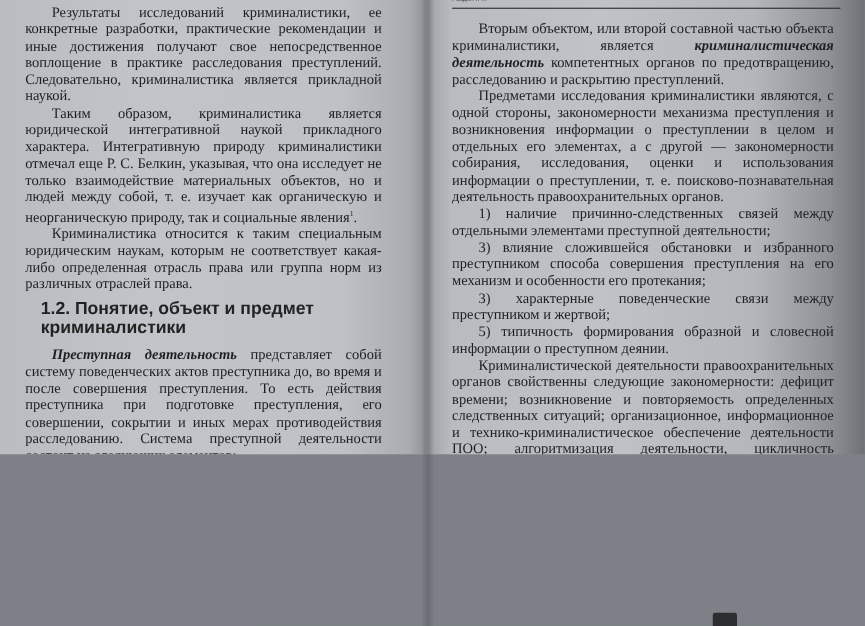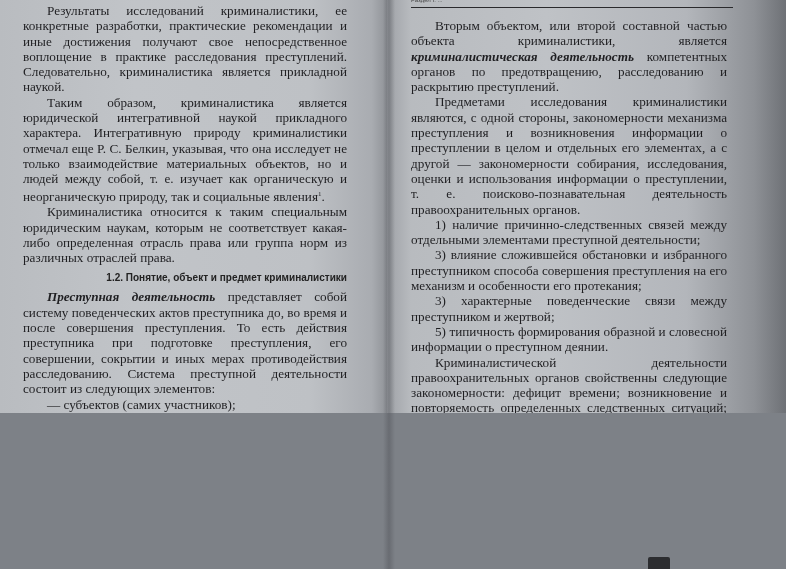--- a/index.html
+++ b/index.html
@@ -15,39 +15,39 @@
     position:relative; height:413px; overflow:hidden; box-sizing:border-box;
   }
   .page-left {
     width:387px;
     background:linear-gradient(90deg,#b9bcc0 0%,#c1c4c8 35%,#bec1c5 80%,#a9acb1 96%,#8f9297 100%);
     padding:3px 40px 0 23px;
   }
   .page-right {
     width:399px;
     background:linear-gradient(90deg,#9ea1a6 0%,#b8bbbf 6%,#bfc2c6 40%,#b3b6bb 75%,#8e9196 92%,#6e7176 100%);
-    padding:0 59px 0 24px;
+    padding:0 28px 0 24px;
   }
   .spine {
     position:absolute; left:383px; top:0; width:12px; height:569px;
     background:linear-gradient(90deg,rgba(90,92,98,0.0),rgba(80,82,88,0.45),rgba(90,92,98,0.0));
   }
   p {
     margin:0; font-size:13.2px; line-height:15.3px; text-align:justify;
     text-indent:24px; hyphens:auto;
   }
   .run-header {
     height:7px; border-bottom:1.5px solid #2a2a2d; margin:0 -6px 10px 0; position:relative;
   }
   .run-header span {
     position:absolute; left:0; top:-3px; font-size:6px; color:#444; font-family:"Liberation Sans", sans-serif;
   }
   h2 {
     font-family:"Liberation Sans", sans-serif; font-weight:bold;
-    font-size:10px; margin:7px 0 6px 14px; color:#222;text-align:right;
+    font-size:16px; margin:7px 0 6px 14px; color:#222;
   }
   .bi { font-weight:bold; font-style:italic; }
   .list-item { text-indent:24px; }
   .page-number {
     position:absolute; left:163px; top:548px; font-family:Liberation Sans, sans-serif;
     font-weight:bold; font-size:12px; color:#222;
   }
   .scroll-marker {
     position:absolute; left:648px; top:557px; width:22px; height:12px; background:#2c2d30; border-radius:2px 2px 0 0;
   }

